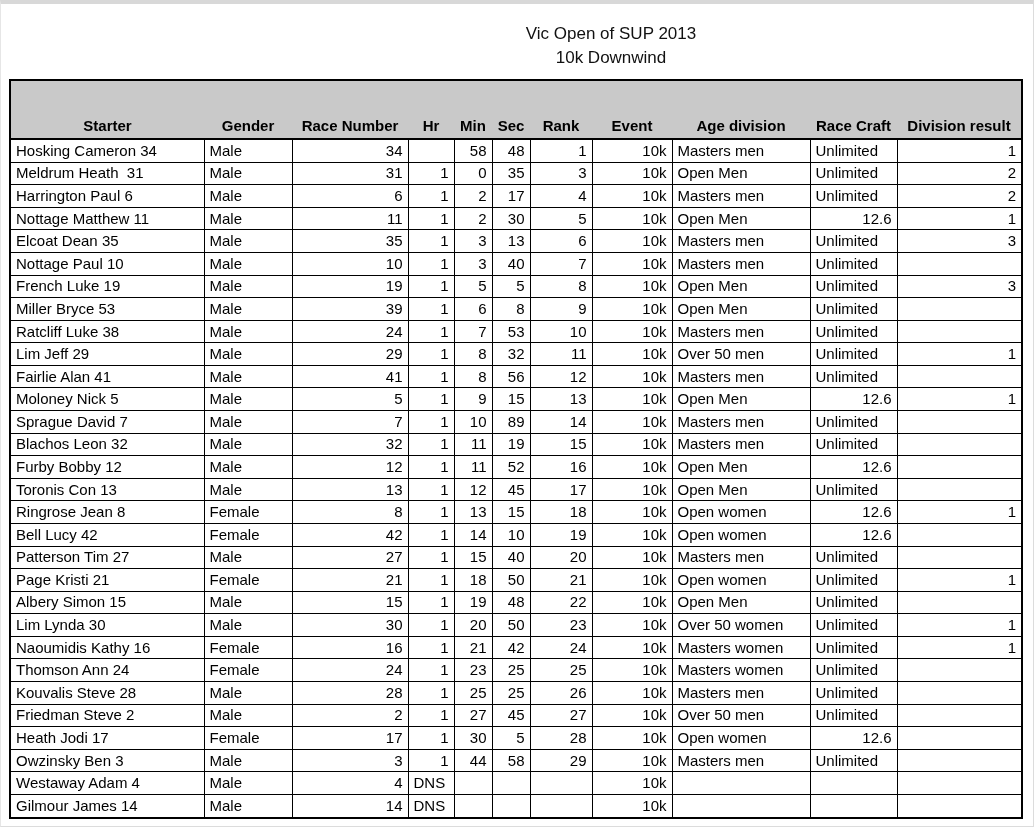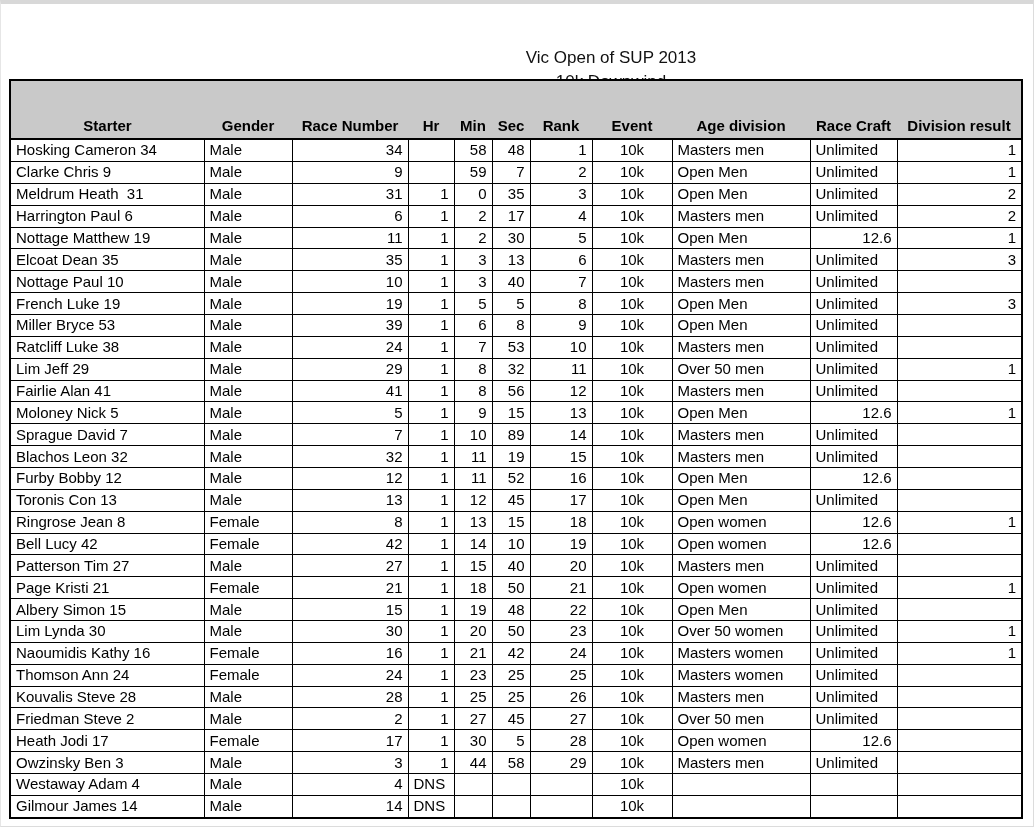--- a/index.html
+++ b/index.html
@@ -23,21 +23,20 @@
   }
   .title-block {
     position: absolute;
     top: 18px;
     left: 198px;
     width: 824px;
     text-align: center;
     font-size: 17px;
     line-height: 24px;
     color: #111;
-    margin-top: 24px;
   }
   table.results {
     position: absolute;
     left: 8px;
     top: 75px;
     width: 1012px;
     height: 740px;
     border-collapse: collapse;
     table-layout: fixed;
     border: 2px solid #000;
@@ -70,21 +69,21 @@
     border: 1px solid #000;
     font-size: 15px;
     line-height: 18px;
     padding: 0 5px;
     vertical-align: middle;
     overflow: hidden;
     white-space: pre;
   }
   td.al-left   { text-align: left; }
   td.al-right  { text-align: right; }
-  td.al-center { text-align: center; }
+  td.al-center { text-align: right; }
 </style>
 </head>
 <body>
 
 <div class="page">
 
   <div class="title-block">
     <div>Vic Open of SUP 2013</div>
     <div>10k Downwind</div>
   </div>
@@ -126,33 +125,20 @@
           <td class="al-left"></td>
           <td class="al-right">58</td>
           <td class="al-right">48</td>
           <td class="al-right">1</td>
           <td class="al-center">10k</td>
           <td class="al-left">Masters men</td>
           <td class="al-left">Unlimited</td>
           <td class="al-right">1</td>
         </tr>
         <tr>
-          <td class="al-left">Clarke Chris 9</td>
-          <td class="al-left">Male</td>
-          <td class="al-right">9</td>
-          <td class="al-left"></td>
-          <td class="al-right">59</td>
-          <td class="al-right">7</td>
-          <td class="al-right">2</td>
-          <td class="al-center">10k</td>
-          <td class="al-left">Open Men</td>
-          <td class="al-left">Unlimited</td>
-          <td class="al-right">1</td>
-        </tr>
-        <tr>
           <td class="al-left">Meldrum Heath  31</td>
           <td class="al-left">Male</td>
           <td class="al-right">31</td>
           <td class="al-right">1</td>
           <td class="al-right">0</td>
           <td class="al-right">35</td>
           <td class="al-right">3</td>
           <td class="al-center">10k</td>
           <td class="al-left">Open Men</td>
           <td class="al-left">Unlimited</td>
@@ -165,21 +151,21 @@
           <td class="al-right">1</td>
           <td class="al-right">2</td>
           <td class="al-right">17</td>
           <td class="al-right">4</td>
           <td class="al-center">10k</td>
           <td class="al-left">Masters men</td>
           <td class="al-left">Unlimited</td>
           <td class="al-right">2</td>
         </tr>
         <tr>
-          <td class="al-left">Nottage Matthew 19</td>
+          <td class="al-left">Nottage Matthew 11</td>
           <td class="al-left">Male</td>
           <td class="al-right">11</td>
           <td class="al-right">1</td>
           <td class="al-right">2</td>
           <td class="al-right">30</td>
           <td class="al-right">5</td>
           <td class="al-center">10k</td>
           <td class="al-left">Open Men</td>
           <td class="al-right">12.6</td>
           <td class="al-right">1</td>

